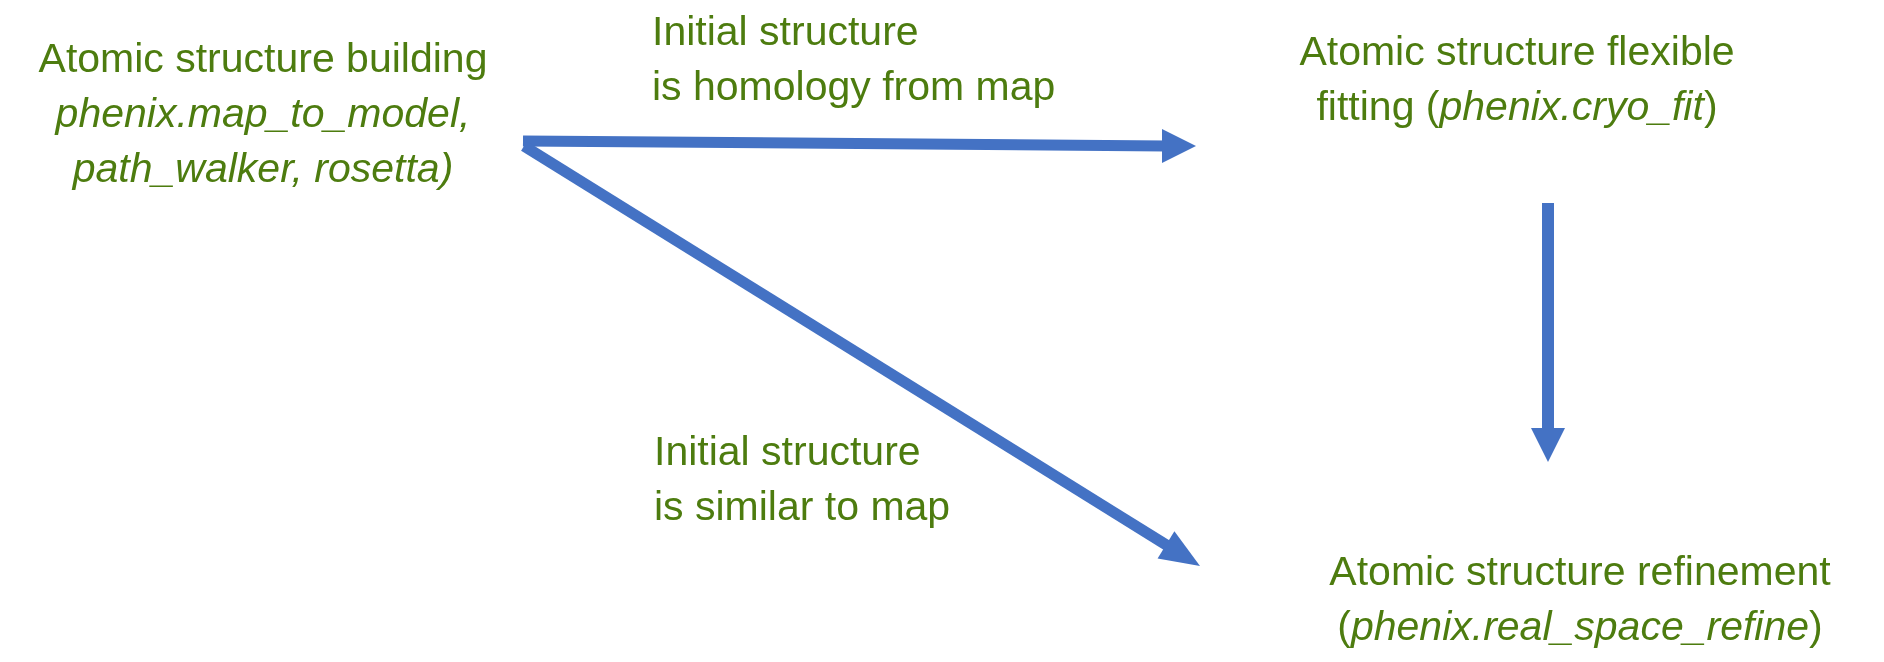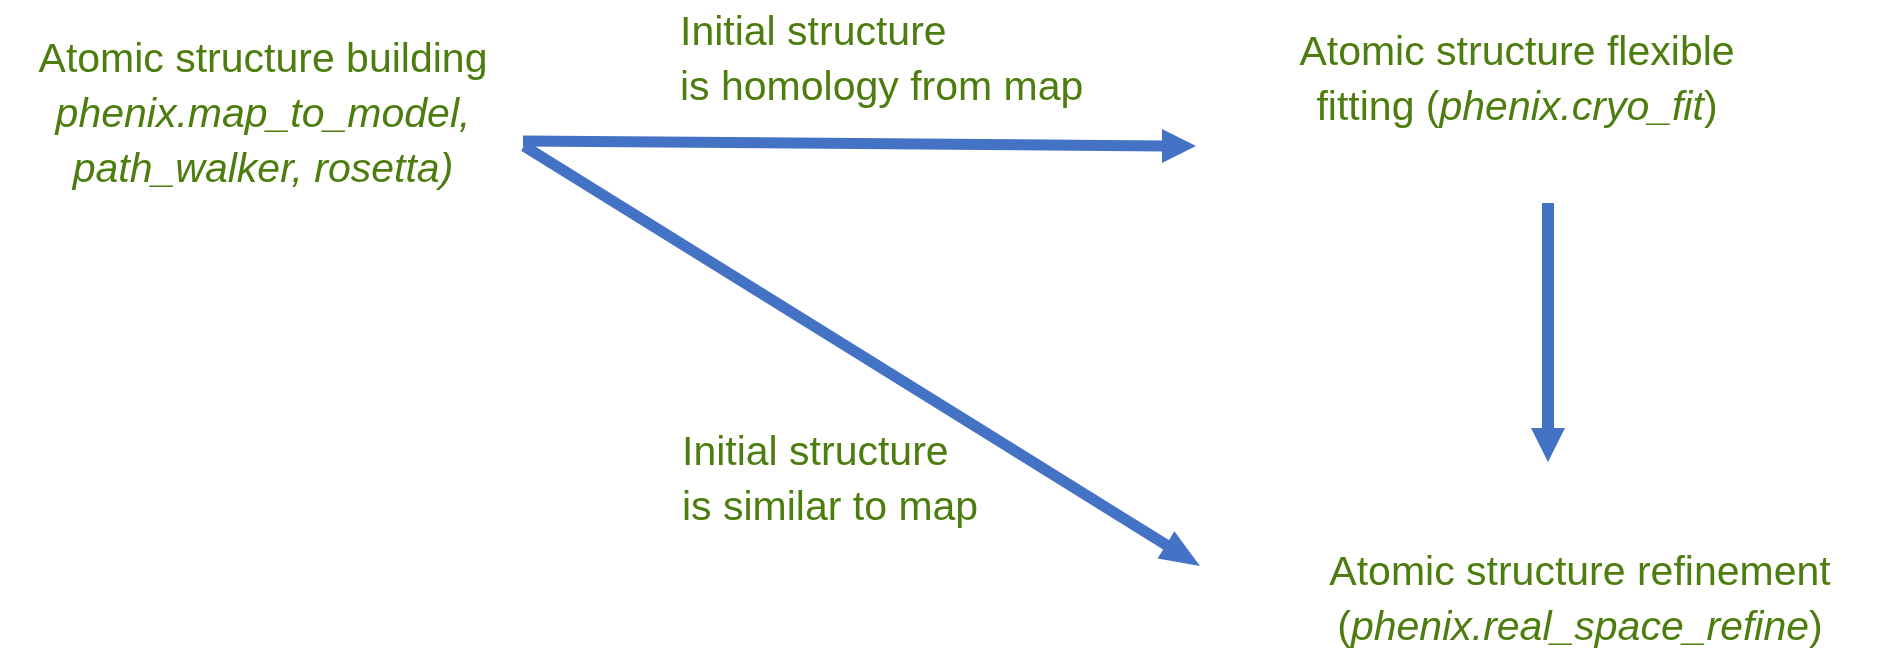--- a/index.html
+++ b/index.html
@@ -21,21 +21,20 @@
     position: absolute;
     font-size: 41px;
     line-height: 55px;
     white-space: nowrap;
   }
   .node {
     text-align: center;
   }
   .edge-label {
     text-align: left;
-    margin-left: 28px;
   }
   .it { font-style: italic; }
   #arrow-layer {
     position: absolute;
     left: 0;
     top: 0;
     width: 1884px;
     height: 662px;
   }
 </style>

